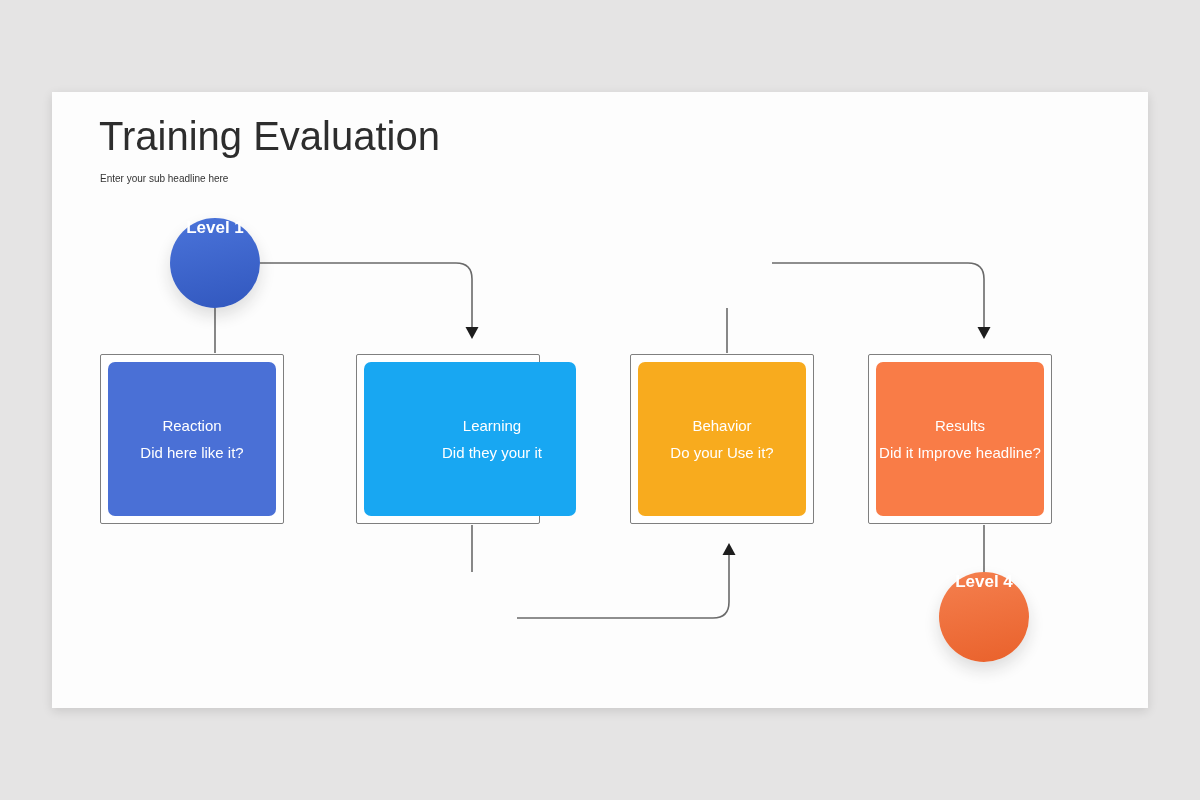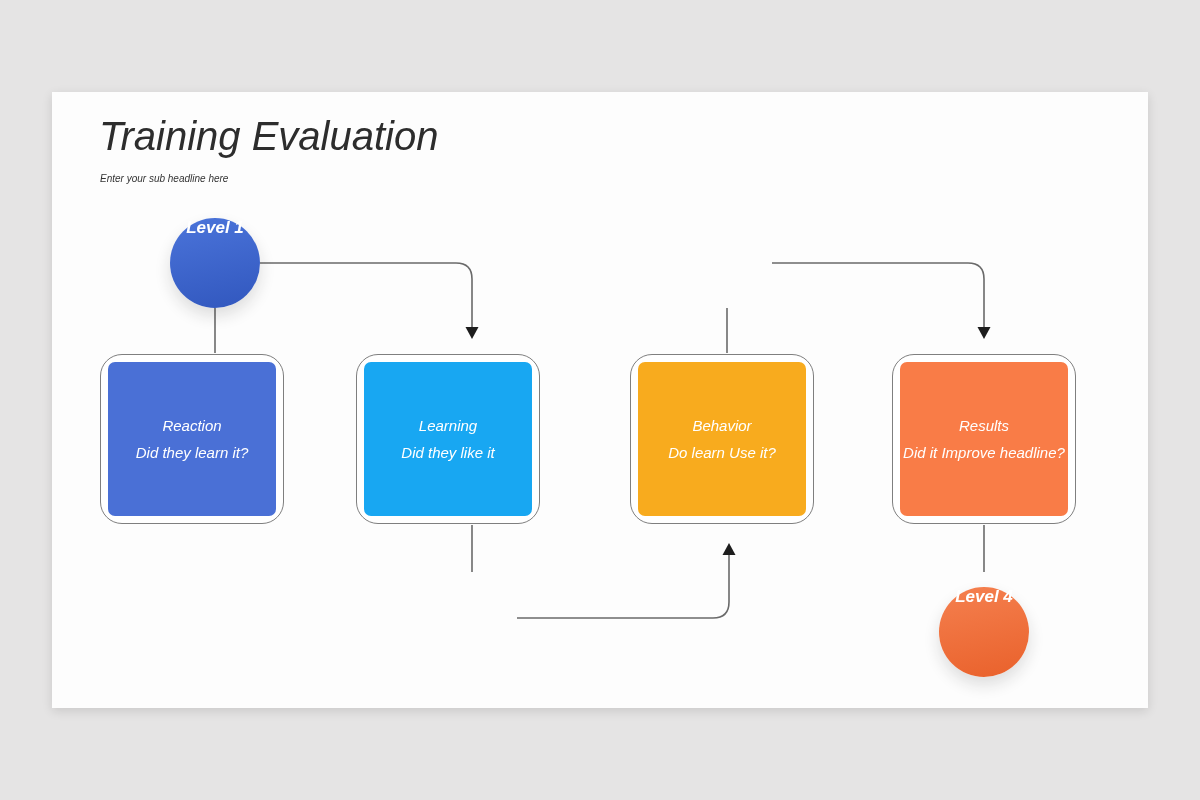--- a/index.html
+++ b/index.html
@@ -2,21 +2,21 @@
 <html><head>
 <meta charset="utf-8">
 <style>
   html,body{margin:0;padding:0;}
   body{
     width:1200px;height:800px;
     background:#e5e4e4;
     font-family:"Liberation Sans","DejaVu Sans",sans-serif;
     overflow:hidden;
   }
-  .stage{position:relative;width:1200px;height:800px;font-style:italic;}
+  .stage{position:relative;width:1200px;height:800px;}
   .slide-card{
     position:absolute;left:52px;top:92px;width:1096px;height:616px;
     background:#fdfdfd;
     box-shadow:0 3px 10px rgba(0,0,0,.12);
   }
   .slide-title{
     position:absolute;left:99px;top:114px;
     font-size:40px;color:#2d2d2d;font-weight:400;
     letter-spacing:0px;
   }
@@ -27,35 +27,35 @@
   svg.connectors{position:absolute;left:0;top:0;pointer-events:none;}
   .level-circle{
     position:absolute;width:90px;height:90px;border-radius:50%;
     display:flex;align-items:flex-start;justify-content:center;
     color:#fff;font-weight:bold;font-size:17px;
     box-shadow:0 8px 16px rgba(30,30,30,.14);
   }
   #lvl1{left:170px;top:218px;}
   #lvl2{left:427px;top:573px;}
   #lvl3{left:682px;top:218px;}
-  #lvl4{left:939px;top:587px;}
+  #lvl4{left:939px;top:572px;}
   .stagebox{
     position:absolute;top:354px;width:184px;height:170px;
-    background:#fff;border:1px solid #7f7f7f;border-radius:22px;
+    background:#fff;border:1px solid #7f7f7f;border-radius:2px;
     padding:7px;box-sizing:border-box;
   }
   .stagebox .fill{
     width:100%;height:100%;border-radius:7px;
     display:flex;flex-direction:column;align-items:center;justify-content:center;
     gap:10px;color:#fff;font-size:15px;text-align:center;
   }
   #box1{left:100px;}
   #box2{left:356px;}
   #box3{left:630px;}
-  #box4{left:868px;margin-left:24px;}
+  #box4{left:868px;}
 </style>
 </head>
 <body style="background: rgb(229, 228, 228);">
 
 <div class="stage">
 
   <div class="slide-card" style="background: rgb(253, 253, 253);"></div>
 
   <div class="slide-title">Training Evaluation</div>
   <div class="slide-subtitle">Enter your sub headline here</div>
@@ -80,33 +80,33 @@
   <div id="lvl1" class="level-circle" style="background: linear-gradient(168deg, rgb(75, 116, 218), rgb(49, 87, 190));">
     <span>Level 1</span>
   </div>
   <div id="lvl4" class="level-circle" style="background: linear-gradient(168deg, rgb(245, 128, 79), rgb(233, 97, 43));">
     <span>Level 4</span>
   </div>
 
   <div id="box1" class="stagebox">
     <div class="fill" style="background: rgb(74, 112, 214);">
       <div>Reaction</div>
-      <div>Did they learn it?</div>
+      <div>Did here like it?</div>
     </div>
   </div>
   <div id="box2" class="stagebox">
-    <div class="fill" style="background: rgb(24, 167, 242);">
+    <div class="fill" style="background: rgb(24, 167, 242); padding-left: 44px;">
       <div>Learning</div>
-      <div>Did they like it</div>
+      <div>Did they your it</div>
     </div>
   </div>
   <div id="box3" class="stagebox">
     <div class="fill" style="background: rgb(248, 171, 30);">
       <div>Behavior</div>
-      <div>Do learn Use it?</div>
+      <div>Do your Use it?</div>
     </div>
   </div>
   <div id="box4" class="stagebox">
     <div class="fill" style="background: rgb(249, 124, 71);">
       <div>Results</div>
       <div>Did it Improve headline?</div>
     </div>
   </div>
 
 </div>

